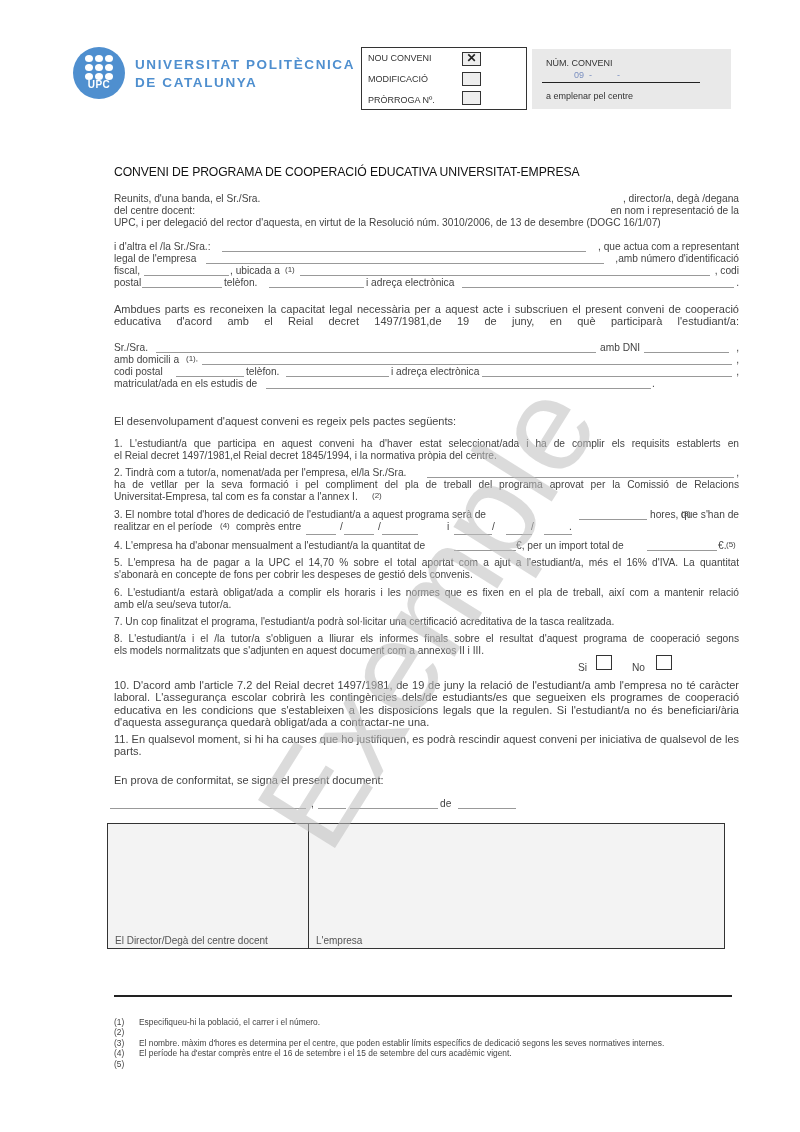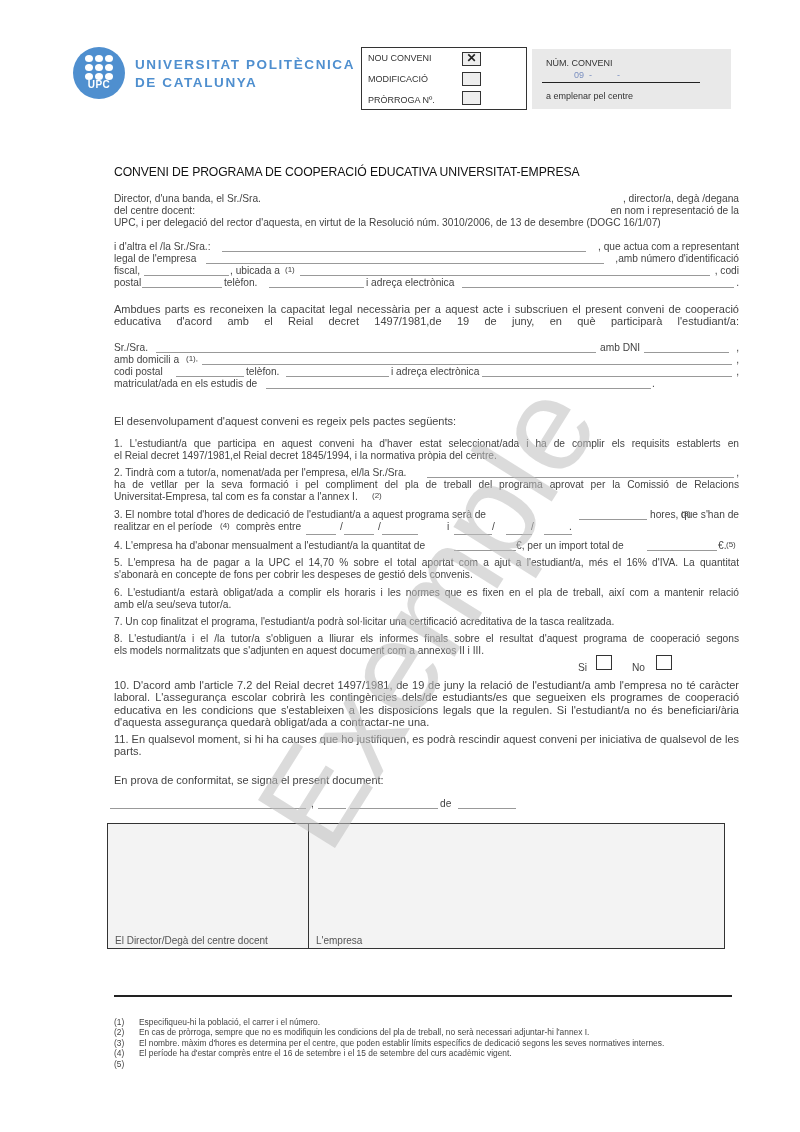--- a/index.html
+++ b/index.html
@@ -85,21 +85,21 @@
 <div class="abs num-box">
   <div class="num-label">NÚM. CONVENI</div>
   <div class="num-value">09  -          -</div>
   <div class="num-line"></div>
   <div class="num-note">a emplenar pel centre</div>
 </div>
 
 <div class="abs title">CONVENI DE PROGRAMA DE COOPERACIÓ EDUCATIVA UNIVERSITAT-EMPRESA</div>
 
 <div class="row" style="top:193px">
-  <span style="left:0">Director,  d'una banda, el Sr./Sra.</span>
+  <span style="left:0">Reunits,  d'una banda, el Sr./Sra.</span>
   <span style="right:0">, director/a, degà /degana</span>
 </div>
 <div class="row" style="top:205px">
   <span style="left:0">del centre docent:</span>
   <span style="right:0">en nom  i  representació  de la</span>
 </div>
 <div class="row" style="top:217px">
   <span style="left:0">UPC, i per delegació del rector d'aquesta, en virtut de la Resolució núm. 3010/2006, de 13 de desembre (DOGC 16/1/07)</span>
 </div>
 
@@ -273,21 +273,20 @@
 
 <div class="abs hr-bottom"></div>
 
 <div class="abs footnotes">
   <div class="fn">
       <span class="fn-num">(1)</span>
       <span>Especifiqueu-hi la població, el carrer i el número.</span>
     </div>
   <div class="fn">
       <span class="fn-num">(2)</span>
-      <span>En cas de pròrroga, sempre que no es modifiquin les condicions del pla de treball, no serà necessari adjuntar-hi l'annex  I.</span>
     </div>
   <div class="fn">
       <span class="fn-num">(3)</span>
       <span>El nombre. màxim d'hores es determina per el centre, que poden establir límits específics de dedicació segons les seves normatives internes.</span>
     </div>
   <div class="fn">
       <span class="fn-num">(4)</span>
       <span>El període ha d'estar comprès entre el 16 de setembre i el 15 de setembre del curs acadèmic vigent.</span>
     </div>
   <div class="fn">

